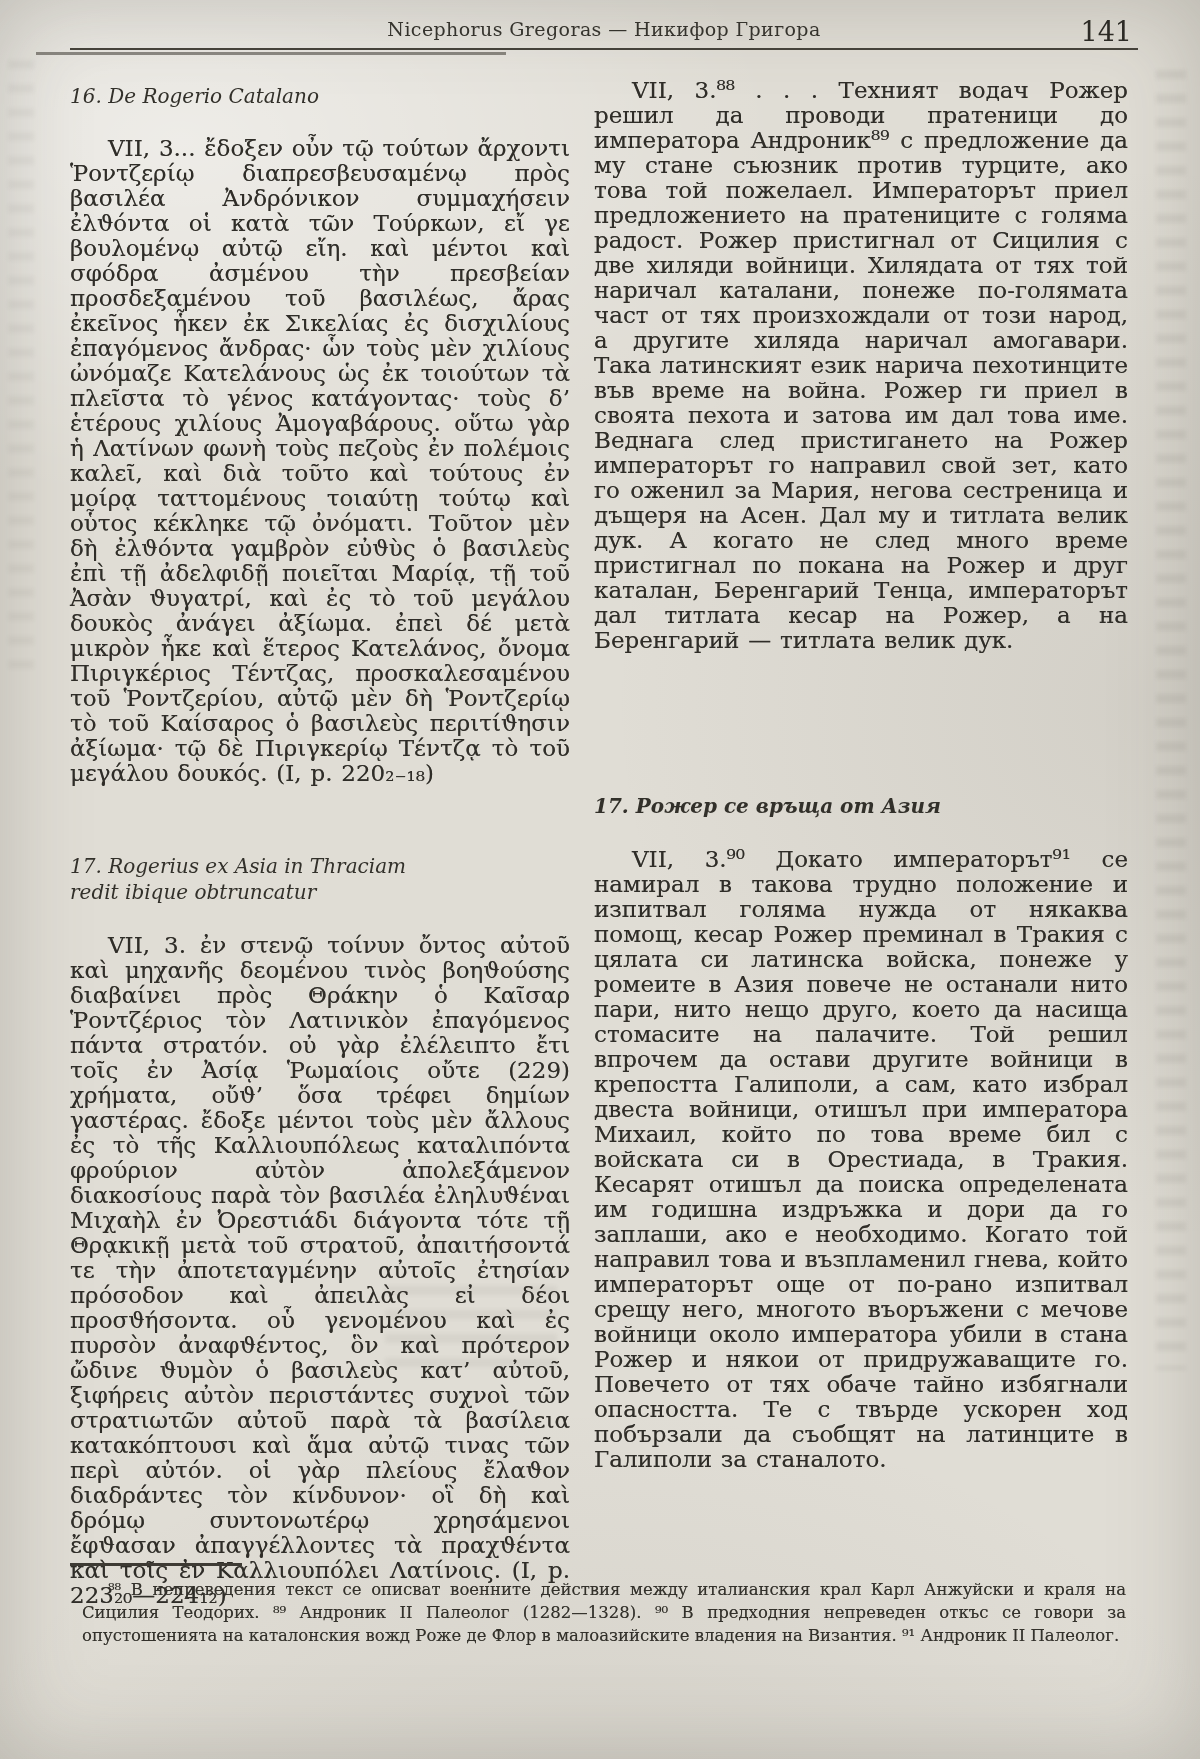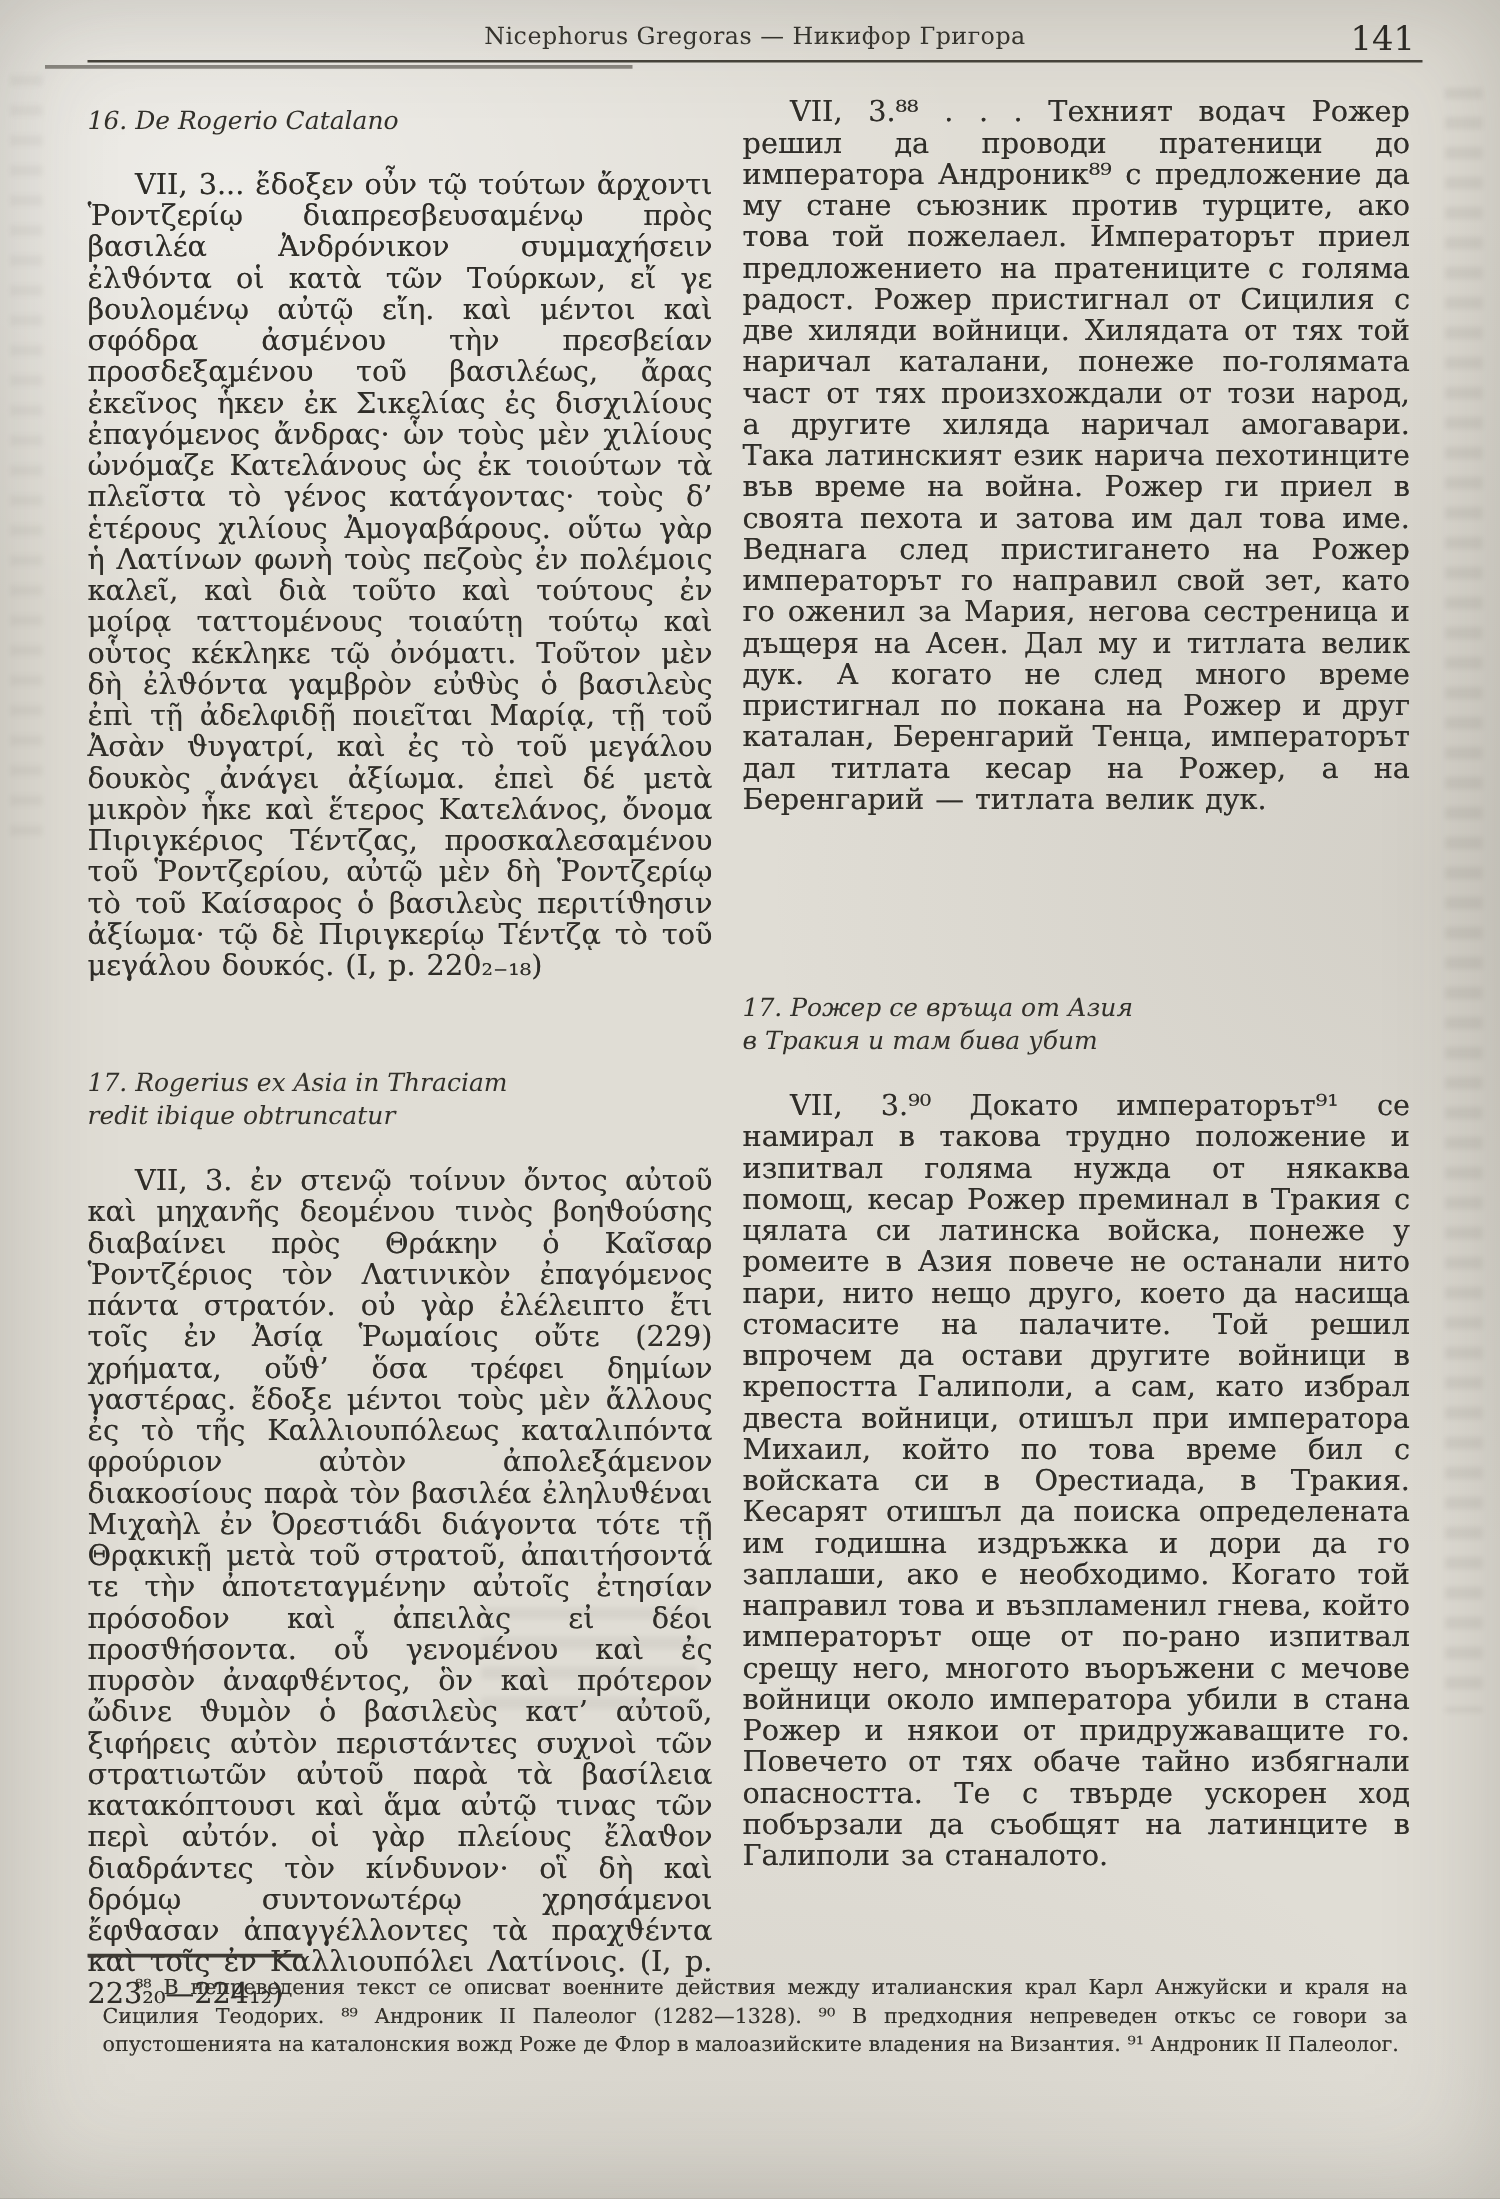--- a/index.html
+++ b/index.html
@@ -49,21 +49,21 @@
   .col-right { width:534px; }
 
   .sec-heading {
     font-style:italic; font-weight:normal;
     text-align:left; font-size:20px;
     color:#32302a;
     margin:6px 0 28px;
   }
   .sec-heading span { display:block; line-height:26px; }
   .heading-17-left  { margin:67px 0 28px; }
-  .heading-17-right { margin:140px 0 28px; }
+  .heading-17-right { margin:140px 0 28px;font-weight:bold; }
 
   .body-text {
     font-size:23px; line-height:25px;
     text-indent:38px; margin:0;
     text-align:justify;
     text-shadow:0 0 .4px rgba(48,46,40,.55);
     word-spacing:1.5px;
   }
 
   
@@ -109,21 +109,20 @@
         <span>17. Rogerius ex Asia in Thraciam</span>
         <span>redit ibique obtruncatur</span>
       </h2>
       <p class="body-text">VII, 3. ἐν στενῷ τοίνυν ὄντος αὐτοῦ καὶ μηχανῆς δεομένου τινὸς βοηϑούσης διαβαίνει πρὸς Θράκην ὁ Καῖσαρ Ῥοντζέριος τὸν Λατινικὸν ἐπαγόμενος πάντα στρατόν. οὐ γὰρ ἐλέλειπτο ἔτι τοῖς ἐν Ἀσίᾳ Ῥωμαίοις οὔτε (229) χρήματα, οὔϑ’ ὅσα τρέφει δημίων γαστέρας. ἔδοξε μέντοι τοὺς μὲν ἄλλους ἐς τὸ τῆς Καλλιουπόλεως καταλιπόντα φρούριον αὐτὸν ἀπολεξάμενον διακοσίους παρὰ τὸν βασιλέα ἐληλυϑέναι Μιχαὴλ ἐν Ὀρεστιάδι διάγοντα τότε τῇ Θρᾳκικῇ μετὰ τοῦ στρατοῦ, ἀπαιτήσοντά τε τὴν ἀποτεταγμένην αὐτοῖς ἐτησίαν πρόσοδον καὶ ἀπειλὰς εἰ δέοι προσϑήσοντα. οὗ γενομένου καὶ ἐς πυρσὸν ἀναφϑέντος, ὃν καὶ πρότερον ὤδινε ϑυμὸν ὁ βασιλεὺς κατ’ αὐτοῦ, ξιφήρεις αὐτὸν περιστάντες συχνοὶ τῶν στρατιωτῶν αὐτοῦ παρὰ τὰ βασίλεια κατακόπτουσι καὶ ἅμα αὐτῷ τινας τῶν περὶ αὐτόν. οἱ γὰρ πλείους ἔλαϑον διαδράντες τὸν κίνδυνον· οἳ δὴ καὶ δρόμῳ συντονωτέρῳ χρησάμενοι ἔφϑασαν ἀπαγγέλλοντες τὰ πραχϑέντα καὶ τοῖς ἐν Καλλιουπόλει Λατίνοις. (I, p. 223₂₀—224₁₂)</p>
     </section>
 
     <section class="col col-right">
       <p class="body-text">VII, 3.⁸⁸ . . . Техният водач Рожер решил да проводи пратеници до императора Андроник⁸⁹ с предложение да му стане съюзник против турците, ако това той пожелаел. Императорът приел предложението на пратениците с голяма радост. Рожер пристигнал от Сицилия с две хиляди войници. Хилядата от тях той наричал каталани, понеже по-голямата част от тях произхождали от този народ, а другите хиляда наричал амогавари. Така латинският език нарича пехотинците във време на война. Рожер ги приел в своята пехота и затова им дал това име. Веднага след пристигането на Рожер императорът го направил свой зет, като го оженил за Мария, негова сестреница и дъщеря на Асен. Дал му и титлата велик дук. А когато не след много време пристигнал по покана на Рожер и друг каталан, Беренгарий Тенца, императорът дал титлата кесар на Рожер, а на Беренгарий — титлата велик дук.</p>
       <h2 class="sec-heading heading-17-right">
         <span>17. Рожер се връща от Азия</span>
-        <span>в Тракия и там бива убит</span>
       </h2>
       <p class="body-text">VII, 3.⁹⁰ Докато императорът⁹¹ се намирал в такова трудно положение и изпитвал голяма нужда от някаква помощ, кесар Рожер преминал в Тракия с цялата си латинска войска, понеже у ромеите в Азия повече не останали нито пари, нито нещо друго, което да насища стомасите на палачите. Той решил впрочем да остави другите войници в крепостта Галиполи, а сам, като избрал двеста войници, отишъл при императора Михаил, който по това време бил с войската си в Орестиада, в Тракия. Кесарят отишъл да поиска определената им годишна издръжка и дори да го заплаши, ако е необходимо. Когато той направил това и възпламенил гнева, който императорът още от по-рано изпитвал срещу него, многото въоръжени с мечове войници около императора убили в стана Рожер и някои от придружаващите го. Повечето от тях обаче тайно избягнали опасността. Те с твърде ускорен ход побързали да съобщят на латинците в Галиполи за станалото.</p>
     </section>
 
   </div>
 
   <div class="footer">
     <div class="foot-rule"></div>
     <p class="footnotes">⁸⁸ В непреведения текст се описват военните действия между италианския крал Карл Анжуйски и краля на Сицилия Теодорих. ⁸⁹ Андроник II Палеолог (1282—1328). ⁹⁰ В предходния непреведен откъс се говори за опустошенията на каталонския вожд Роже де Флор в малоазийските владения на Византия. ⁹¹ Андроник II Палеолог.</p>
   </div>

